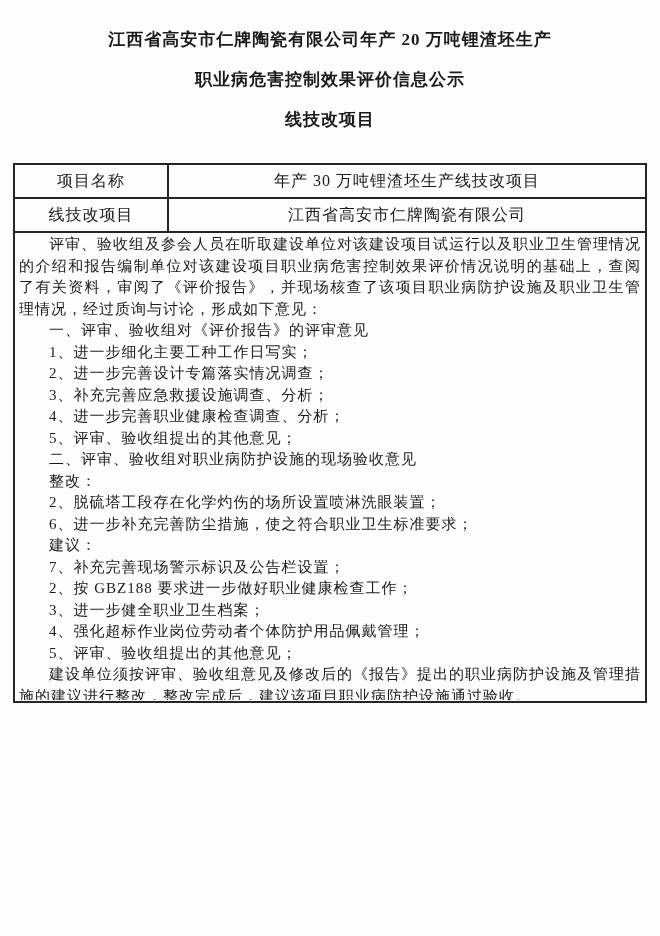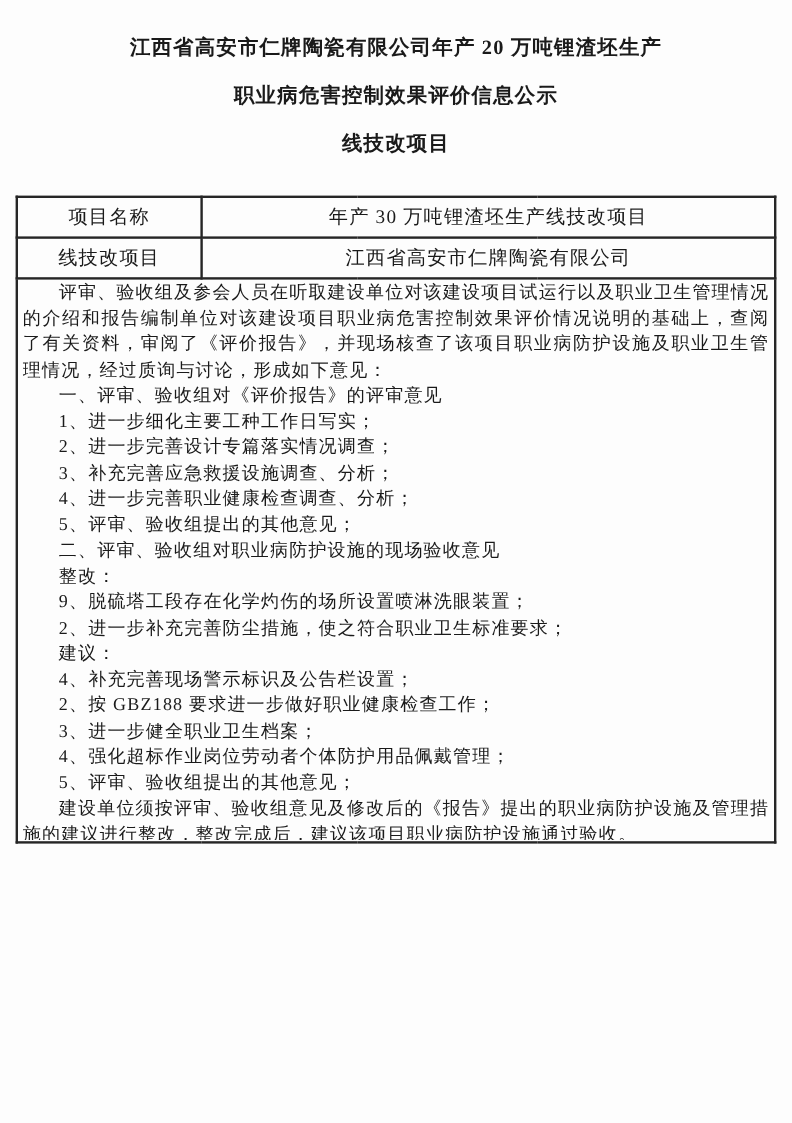--- a/index.html
+++ b/index.html
@@ -93,24 +93,24 @@
           <div class="opinion-inner">
             <p>评审、验收组及参会人员在听取建设单位对该建设项目试运行以及职业卫生管理情况的介绍和报告编制单位对该建设项目职业病危害控制效果评价情况说明的基础上，查阅了有关资料，审阅了《评价报告》，并现场核查了该项目职业病防护设施及职业卫生管理情况，经过质询与讨论，形成如下意见：</p>
             <p>一、评审、验收组对《评价报告》的评审意见</p>
             <p>1、进一步细化主要工种工作日写实；</p>
             <p>2、进一步完善设计专篇落实情况调查；</p>
             <p>3、补充完善应急救援设施调查、分析；</p>
             <p>4、进一步完善职业健康检查调查、分析；</p>
             <p>5、评审、验收组提出的其他意见；</p>
             <p>二、评审、验收组对职业病防护设施的现场验收意见</p>
             <p>整改：</p>
-            <p>9、脱硫塔工段存在化学灼伤的场所设置喷淋洗眼装置；</p>
-            <p>2、进一步补充完善防尘措施，使之符合职业卫生标准要求；</p>
+            <p>2、脱硫塔工段存在化学灼伤的场所设置喷淋洗眼装置；</p>
+            <p>6、进一步补充完善防尘措施，使之符合职业卫生标准要求；</p>
             <p>建议：</p>
-            <p>4、补充完善现场警示标识及公告栏设置；</p>
+            <p>7、补充完善现场警示标识及公告栏设置；</p>
             <p>2、按 GBZ188 要求进一步做好职业健康检查工作；</p>
             <p>3、进一步健全职业卫生档案；</p>
             <p>4、强化超标作业岗位劳动者个体防护用品佩戴管理；</p>
             <p>5、评审、验收组提出的其他意见；</p>
             <p>建设单位须按评审、验收组意见及修改后的《报告》提出的职业病防护设施及管理措施的建议进行整改，整改完成后，建议该项目职业病防护设施通过验收。</p>
           </div>
         </td>
       </tr>
     </tbody>
   </table>

